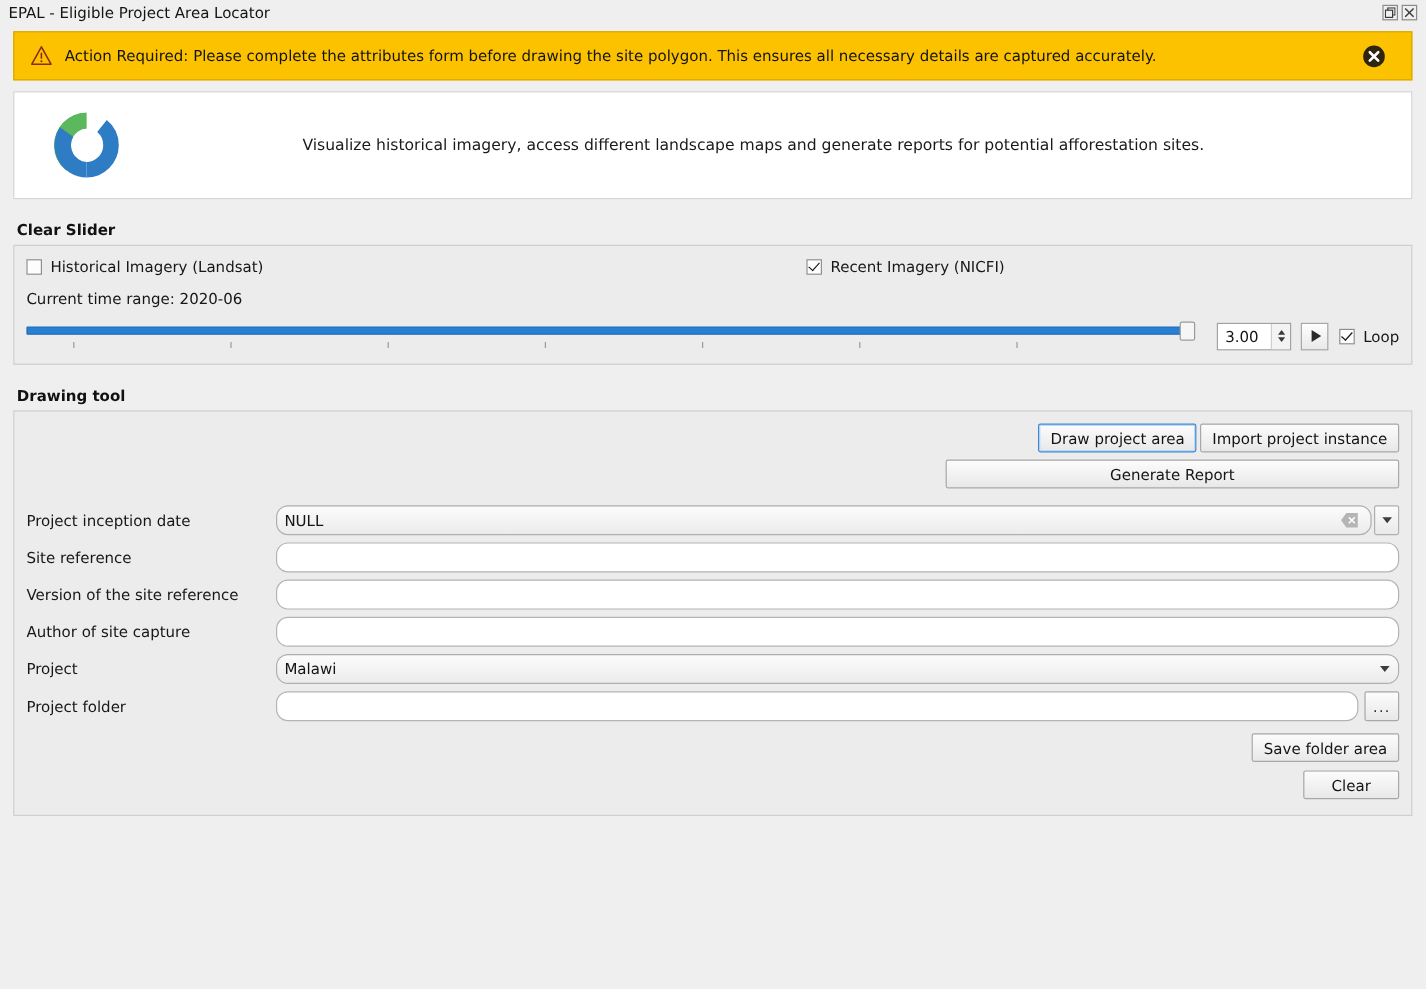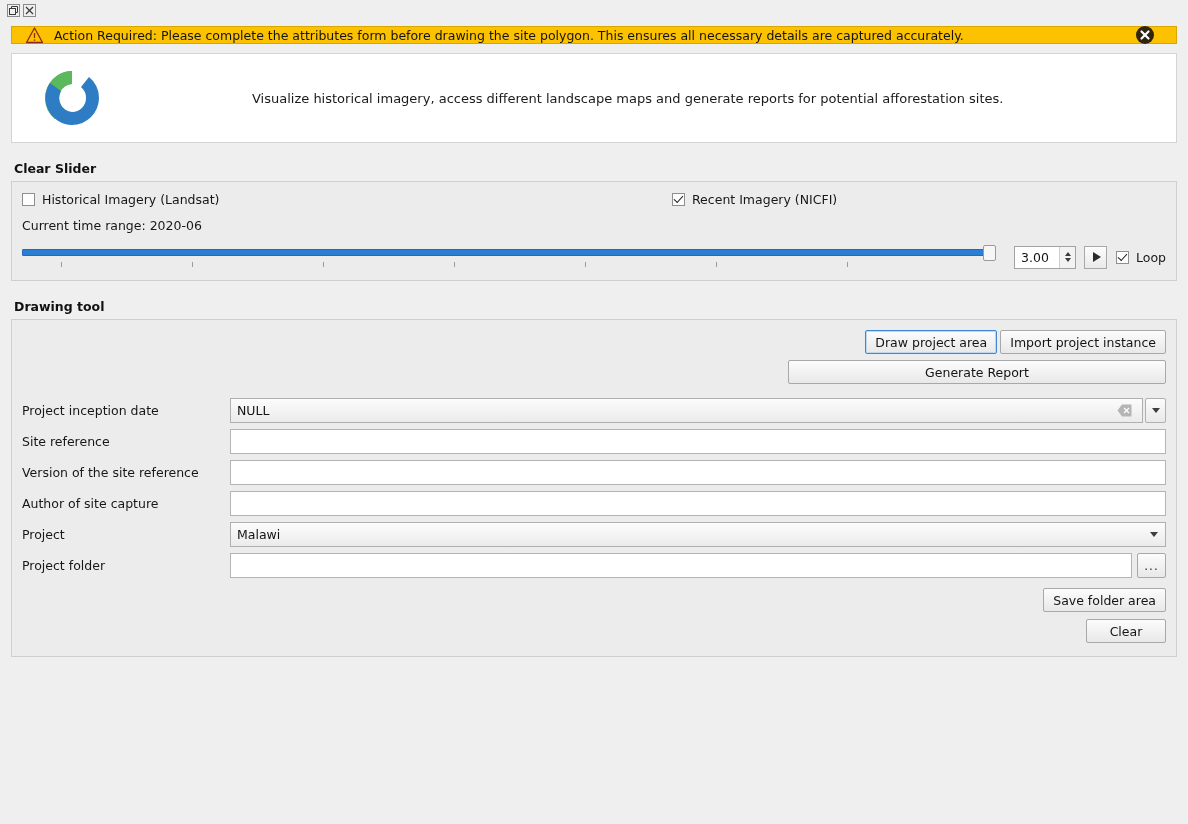--- a/index.html
+++ b/index.html
@@ -52,21 +52,21 @@
 
   
   .content {
     padding: 0 11px;
     box-sizing: border-box;
   }
 
   
   .banner {
     margin-top: 5px;
-    height: 18px;
+    height: 41px;
     background: #fcc200;
     border: 1px solid #d8a800;
     box-sizing: border-box;
     display: flex;
     align-items: center;
     padding: 0 10px 0 13px;
   }
   .banner-warning-icon {
     width: 19px;
     height: 19px;
@@ -341,21 +341,21 @@
     font-size: 12.5px;
     color: #171717;
     white-space: nowrap;
   }
   .field {
     flex: 1;
     height: 25px;
     background: #ffffff;
     border: 1px solid #b4b4b4;
     box-sizing: border-box;
-    border-radius: 0;
+    border-radius: 10px;
     display: flex;
     align-items: center;
     padding-left: 6px;
     font-size: 12.5px;
     color: #141414;
   }
   .field.combo {
     background: linear-gradient(#fcfcfc, #ebebeb);
     border: 1px solid #b0b0b0;
     justify-content: space-between;
@@ -404,20 +404,21 @@
   }
   .bottom-btns {
     margin-top: 10px;
   }
   .bottom-btns .row-right { margin-bottom: 7px; }
 </style>
 </head>
 <body>
 
 <div class="titlebar">
+  <div class="titlebar-title">EPAL - Eligible Project Area Locator</div>
   <div class="titlebar-btns">
     <div class="tb-icon">
       <svg width="9" height="9" viewBox="0 0 9 9">
           <rect x="0.5" y="2.5" width="6" height="6" fill="none" stroke="#3a3a3a"></rect>
           <polyline points="2.5,2.5 2.5,0.5 8.5,0.5 8.5,6.5 6.5,6.5" fill="none" stroke="#3a3a3a"></polyline>
         </svg>
     </div>
     <div class="tb-icon">
       <svg width="9" height="9" viewBox="0 0 9 9">
           <line x1="1" y1="1" x2="8" y2="8" stroke="#3a3a3a" stroke-width="1.2"></line>

